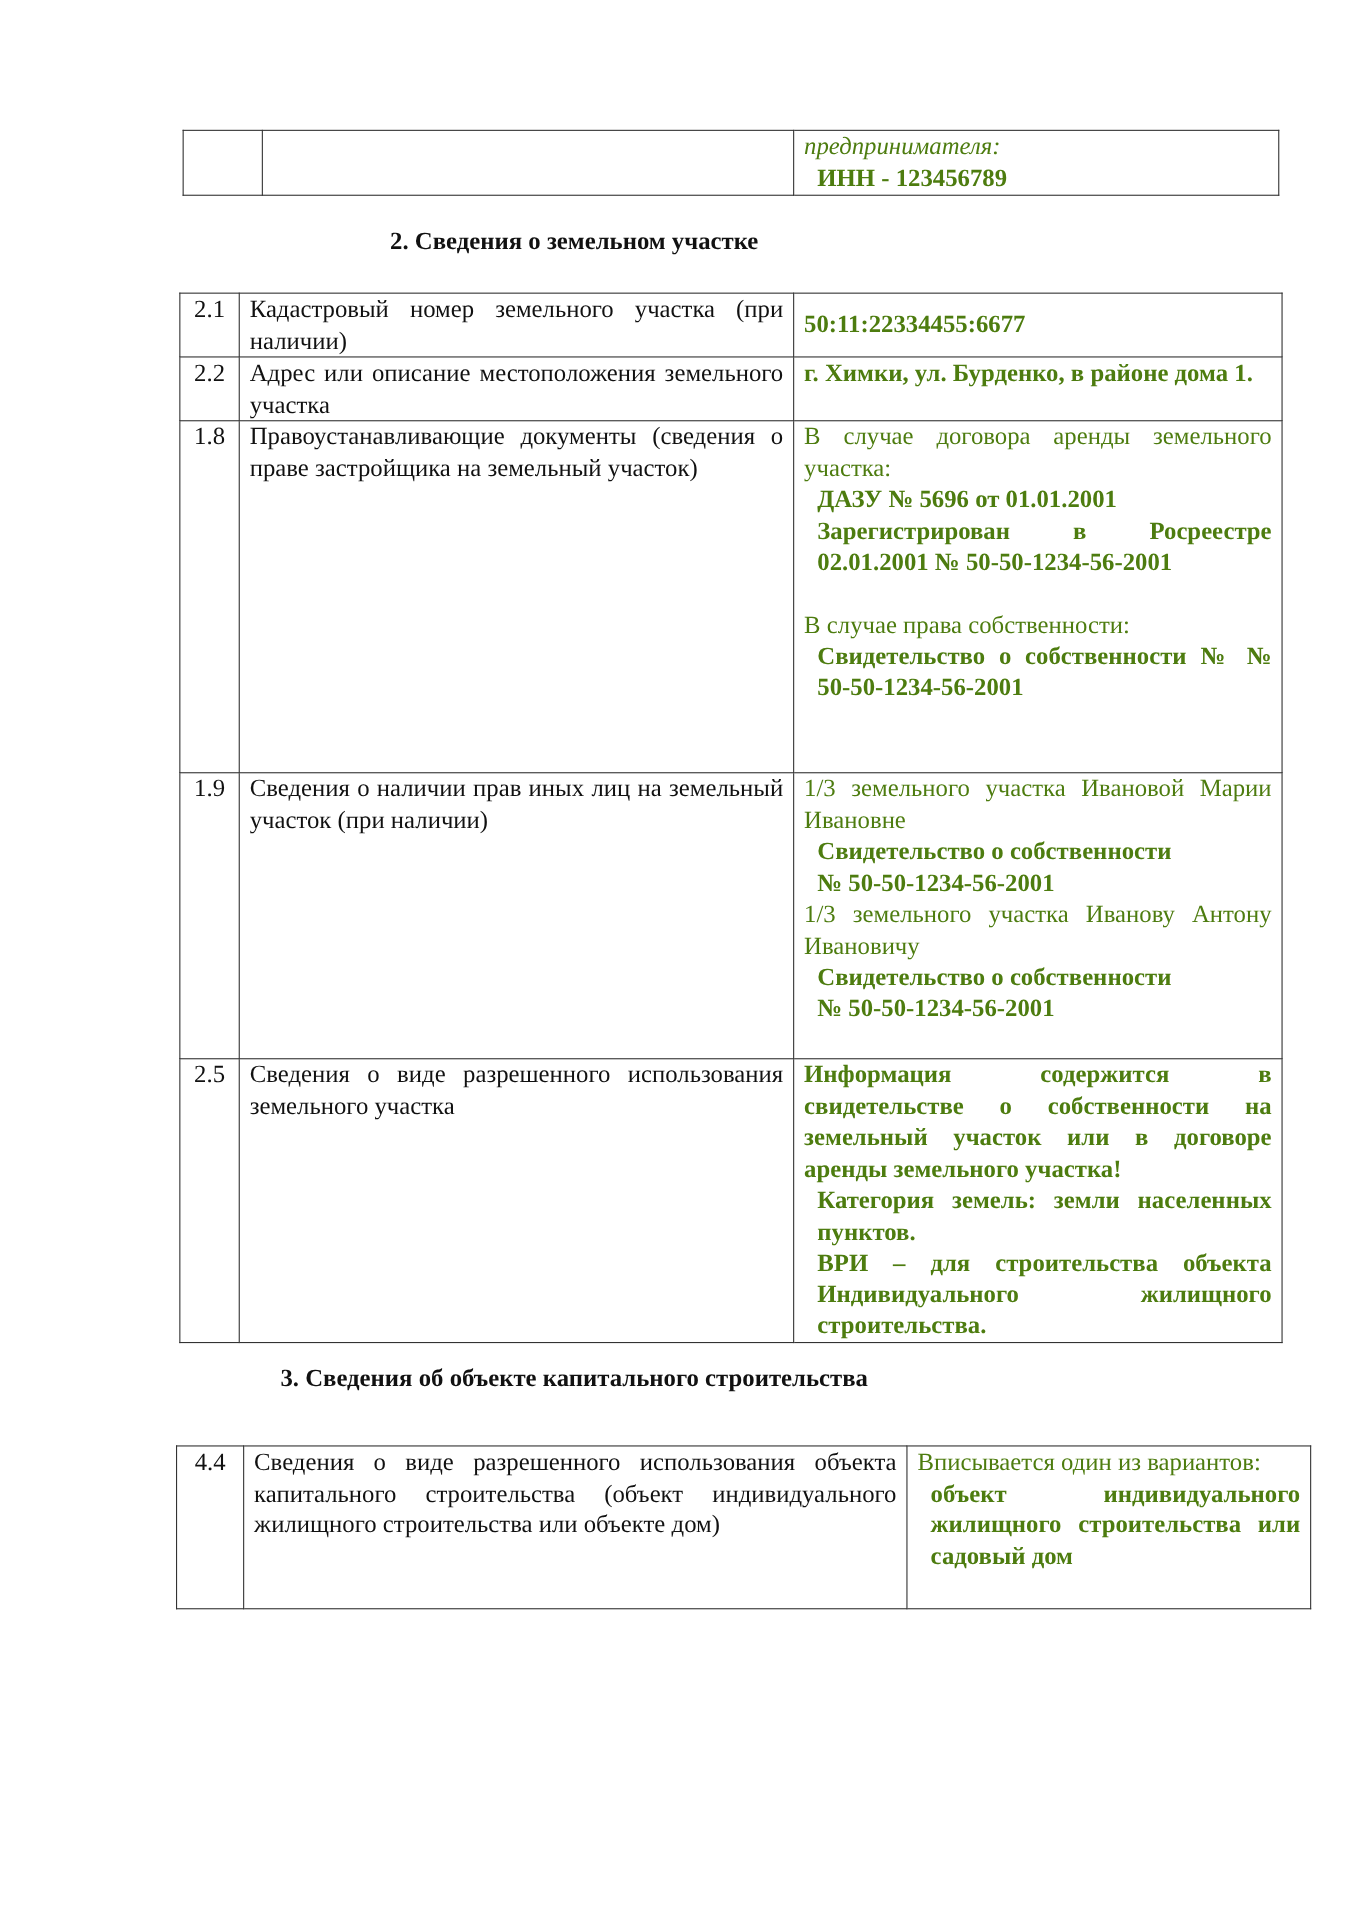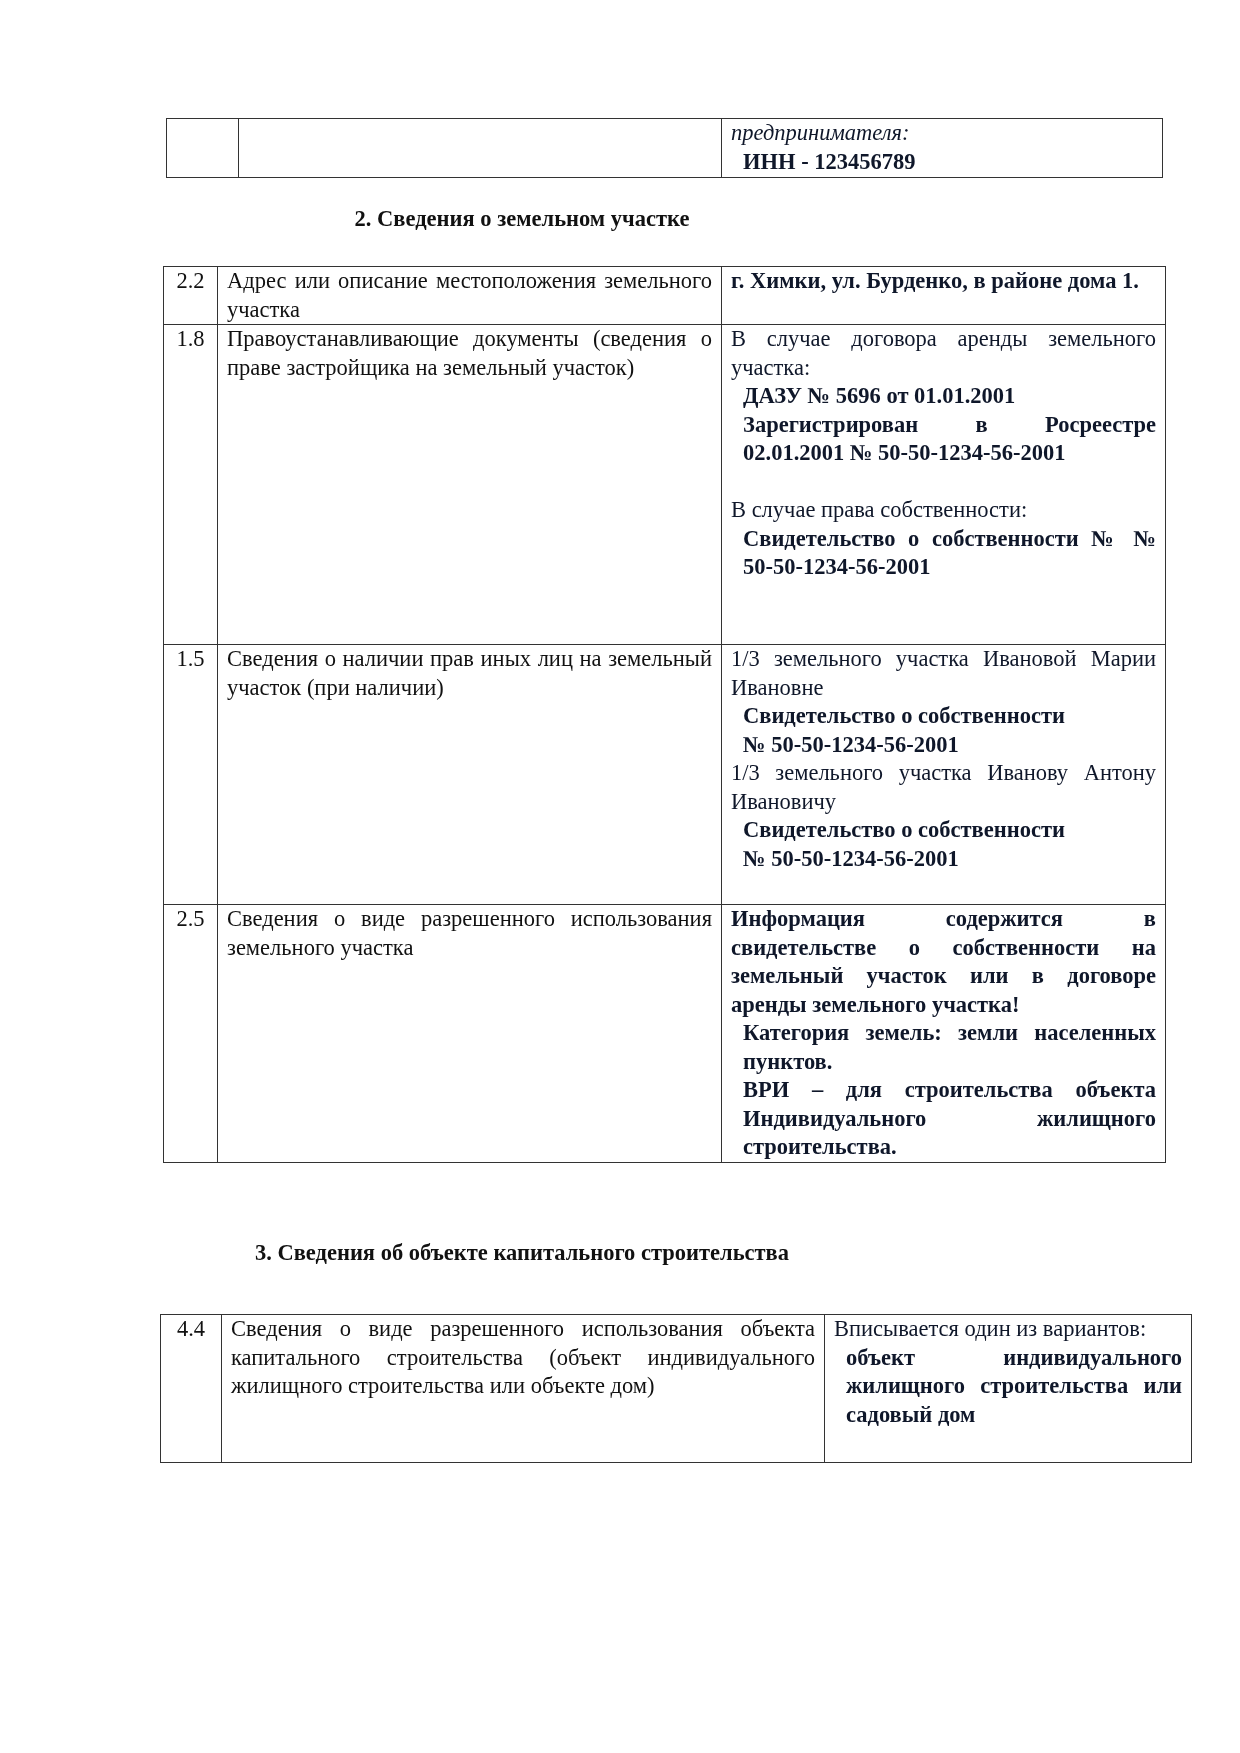--- a/index.html
+++ b/index.html
@@ -2,21 +2,21 @@
 <html><head>
 <meta charset="utf-8">
 <style>
   html, body { margin: 0; padding: 0; background: #ffffff; }
   body { width: 1240px; height: 1753px; position: relative; overflow: hidden;
          font-family: "Liberation Serif", "DejaVu Serif", serif; color: #111; }
   .tbl { position: absolute; border-collapse: collapse; table-layout: fixed; }
   .tbl td { border: 1.5px solid #333; vertical-align: top; padding: 0 9px; font-size: 22.5px; line-height: 28.5px; }
   .tbl td.num { text-align: center; padding: 0 4px; }
   .tbl td.lbl { text-align: justify; text-align-last: left; }
-  .tbl td.val { color: #0f172a; text-align: justify; text-align-last: left; }
+  .tbl td.val { color: #4d7c0f; text-align: justify; text-align-last: left; }
   .val .line { display: block; }
   .b { font-weight: bold; margin-left: 12px; }
   .i { font-style: italic; }
   .bi { font-weight: bold; }
   .gap { display: block; height: 28.5px; }
   .heading { position: absolute; left: 0; width: 1044px; text-align: center; font-weight: bold; font-size: 22.5px; }
   .table1 { left: 166px; top: 118px; width: 997px; }
   .table2 { left: 163px; top: 266px; width: 1003px; }
   .table3 { left: 160px; top: 1314px; width: 1032px; }
   .table3 .open td { border-bottom: none; }
@@ -44,39 +44,44 @@
 
 <div class="heading" style="top:206px">2. Сведения о земельном участке</div>
 
 <table class="tbl table2">
   <colgroup>
       <col style="width:54px">
       <col style="width:504px">
       <col>
     </colgroup>
   <tbody>
+      <tr style="height:56px">
+    <td class="num">2.1</td>
+    <td class="lbl">Кадастровый номер земельного участка (при наличии)</td>
+    <td class="val b" style="vertical-align:middle">50:11:22334455:6677</td>
+  </tr>
   <tr style="height:58px">
     <td class="num">2.2</td>
     <td class="lbl">Адрес или описание местоположения земельного участка</td>
     <td class="val b">г. Химки, ул. Бурденко, в районе дома 1.</td>
   </tr>
   <tr style="height:320px">
     <td class="num">1.8</td>
     <td class="lbl">Правоустанавливающие документы (сведения о праве застройщика на земельный участок)</td>
     <td class="val">
       <span class="line">В случае договора аренды земельного участка:</span>
       <span class="line b">ДАЗУ № 5696 от 01.01.2001</span>
       <span class="line b">Зарегистрирован в Росреестре 02.01.2001 № 50-50-1234-56-2001</span>
       <span class="gap"></span>
       <span class="line">В случае права собственности:</span>
       <span class="line b">Свидетельство о собственности № № 50-50-1234-56-2001</span>
     </td>
   </tr>
   <tr style="height:260px">
-    <td class="num">1.5</td>
+    <td class="num">1.9</td>
     <td class="lbl">Сведения о наличии прав иных лиц на земельный участок (при наличии)</td>
     <td class="val">
       <span class="line">1/3 земельного участка Ивановой Марии Ивановне</span>
       <span class="line b">Свидетельство о собственности</span>
       <span class="line b">№ 50-50-1234-56-2001</span>
       <span class="line">1/3 земельного участка Иванову Антону Ивановичу</span>
       <span class="line b">Свидетельство о собственности</span>
       <span class="line b">№ 50-50-1234-56-2001</span>
     </td>
   </tr>

